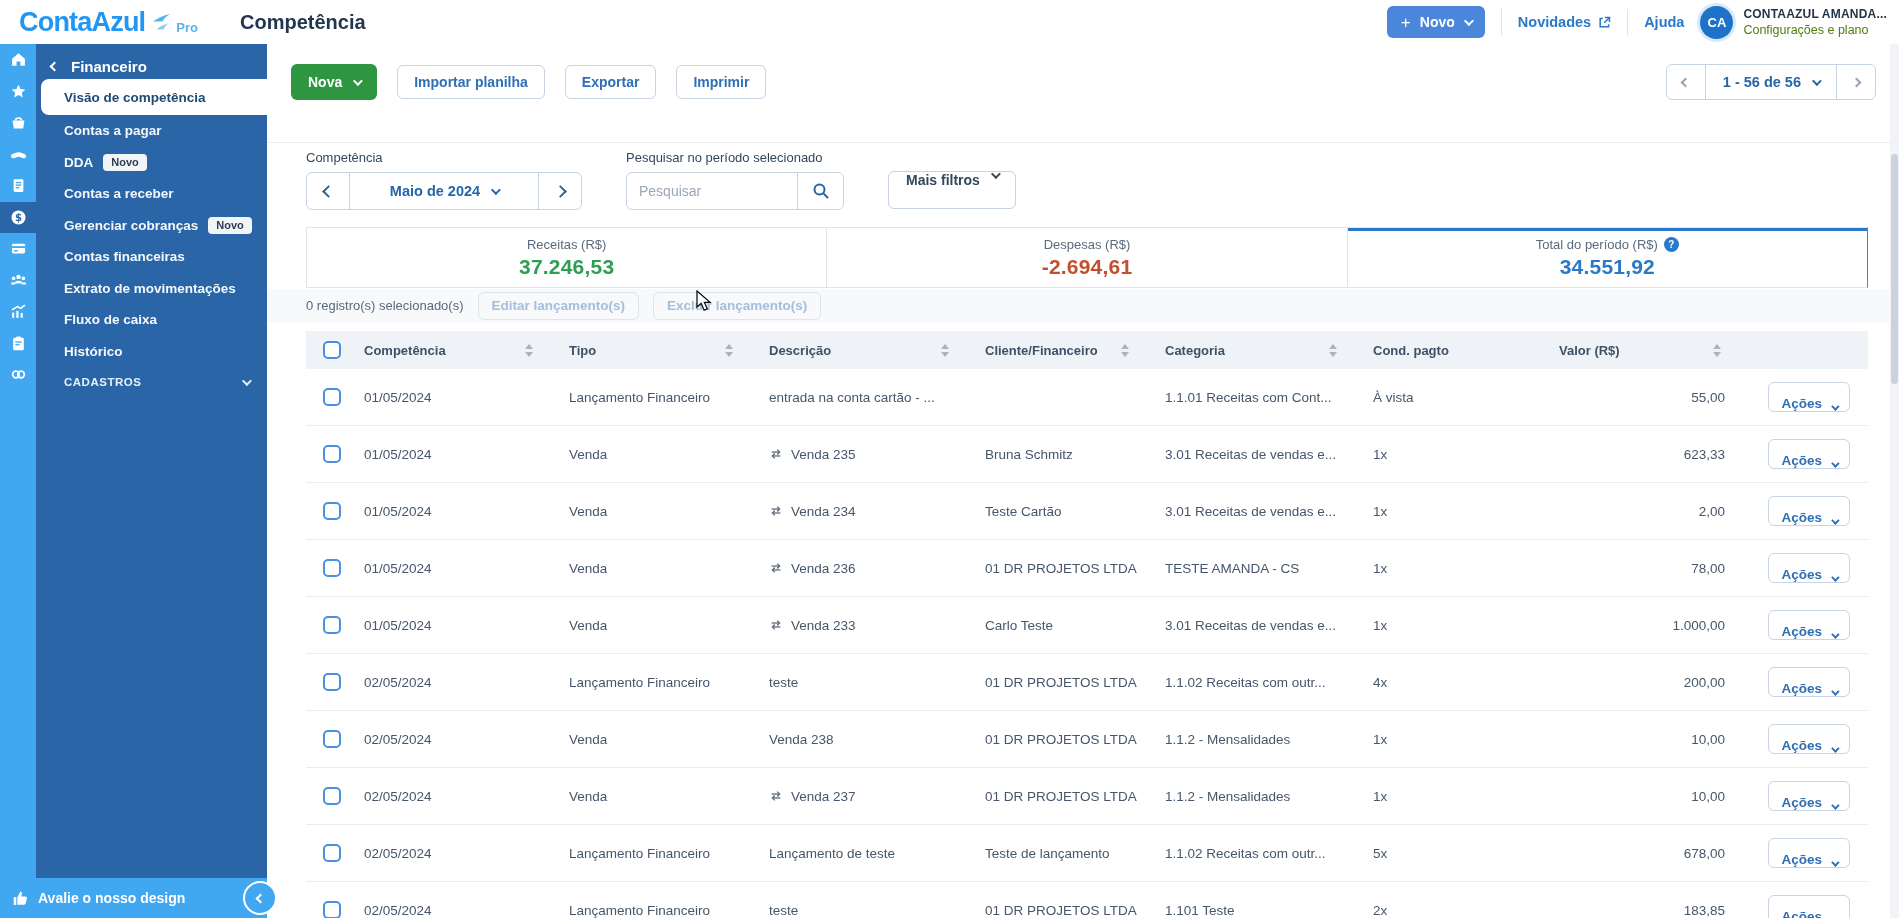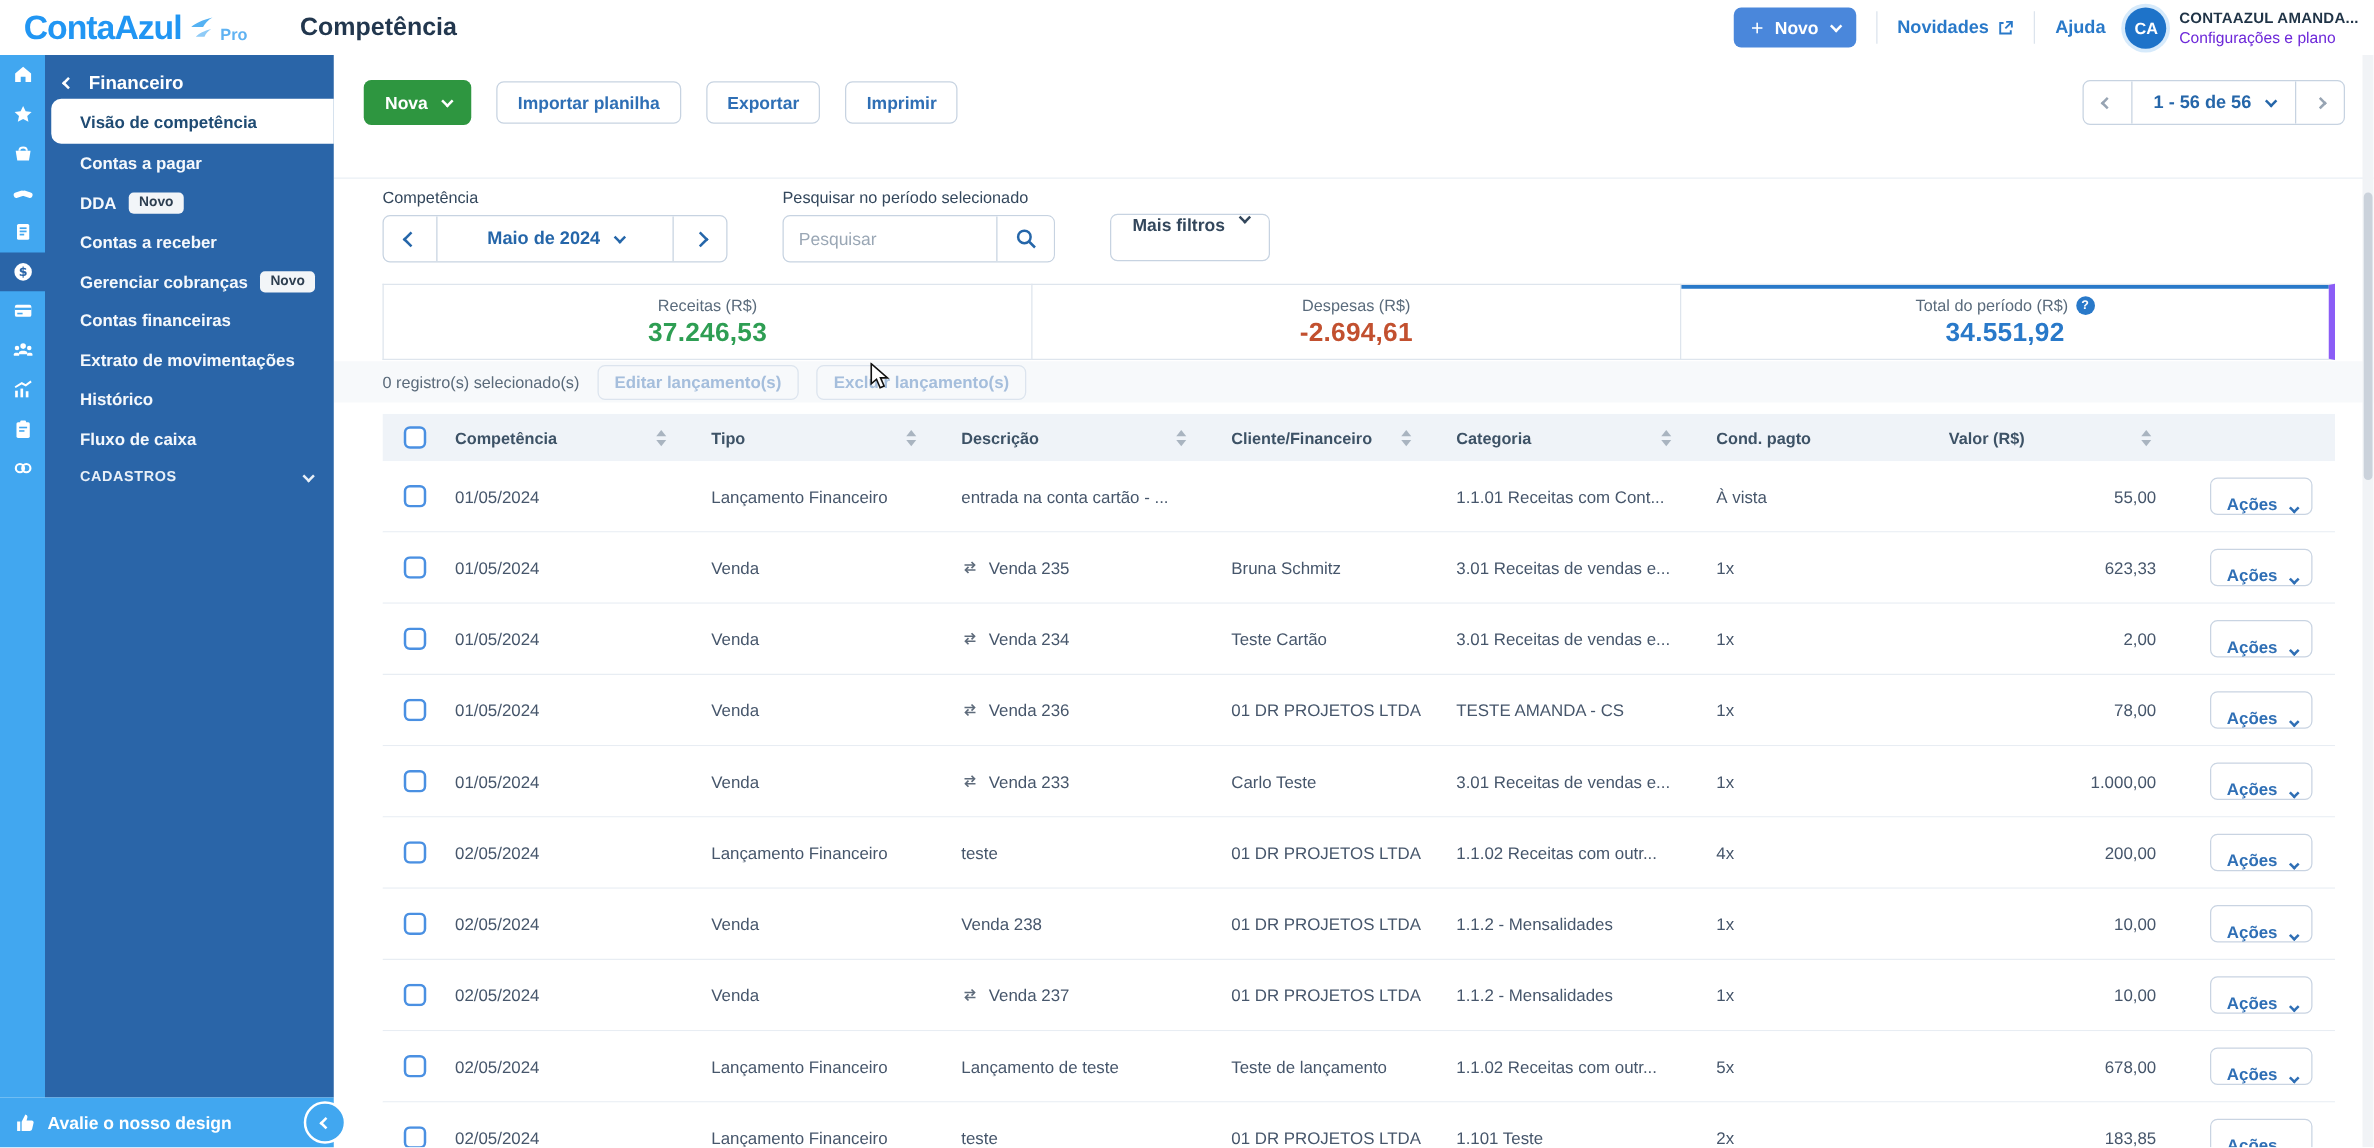--- a/index.html
+++ b/index.html
@@ -21,21 +21,21 @@
   .logo .pro{font-size:13px;font-weight:700;color:#5FB2F2;margin-left:4px;margin-top:10px}
   .page-title{font-size:20px;font-weight:700;color:#22374E;margin-left:42px}
   .topbar-right{margin-left:auto;display:flex;align-items:center;gap:16px;padding-right:12px}
   .btn-novo{background:#4A87DB;color:#fff;height:32px;border-radius:6px;display:flex;align-items:center;gap:9px;padding:0 14px;font-size:14px;font-weight:700;cursor:pointer;border:none}
   .btn-novo .plus{font-size:17px;font-weight:400;line-height:1}
   .vdiv{width:1px;height:26px;background:#DCE4ED}
   .link-blue{color:#2979C9;font-size:14.5px;font-weight:600;display:flex;align-items:center;gap:7px;cursor:pointer}
   .avatar-wrap{display:flex;align-items:center;gap:10px}
   .avatar{width:33px;height:33px;border-radius:50%;background:#1E73C9;color:#fff;font-weight:700;font-size:13px;display:flex;align-items:center;justify-content:center;box-shadow:0 0 0 3px #D6EAFB;cursor:pointer}
   .account-name{font-size:12px;font-weight:700;color:#1F3346;letter-spacing:.2px}
-  .account-link{font-size:12.5px;color:#6d28d9;margin-top:2px;cursor:pointer}
+  .account-link{font-size:12.5px;color:#4d7c0f;margin-top:2px;cursor:pointer}
 
   
   .side-wrap{position:absolute;top:44px;left:0;width:267px;bottom:0;z-index:2}
   .rail{position:absolute;left:0;top:0;width:36px;bottom:40px;background:#41A7F0}
   .rail-item{width:36px;height:31.5px;display:flex;align-items:center;justify-content:center;cursor:pointer}
   .rail-item.active{background:#2A65A8}
   .hole{fill:#41A7F0}
   .hole-t{fill:#41A7F0;font-family:"DejaVu Sans",sans-serif}
   .rail-item.active .hole-t{fill:#2A65A8}
   .panel{position:absolute;left:36px;top:0;right:0;bottom:40px;background:#2A65A8}
@@ -64,21 +64,21 @@
   .dn-btn{width:42px;display:flex;align-items:center;justify-content:center;color:#2566A9;cursor:pointer}
   .dn-mid{border-left:1px solid #C7D3E1;border-right:1px solid #C7D3E1;width:190px;display:flex;align-items:center;justify-content:center;gap:11px;color:#2566A9;font-weight:700;font-size:14.5px;cursor:pointer}
   .search-box{display:flex;border:1px solid #C7D3E1;border-radius:6px;height:38px;background:#fff;overflow:hidden;width:218px}
   .search-box input{border:0;outline:0;flex:1;min-width:0;padding:0 12px;font-size:14px;color:#33475C;font-family:inherit;background:transparent}
   .search-box input::placeholder{color:#9AA7B5}
   .search-btn{width:46px;border-left:1px solid #C7D3E1;display:flex;align-items:center;justify-content:center;cursor:pointer;background:#fff}
   .btn-filters{background:#fff;border:1px solid #C7D3E1;color:#33475C;font-size:14px;font-weight:600;height:38px;padding:0 17px;border-radius:6px;display:flex;align-items:flex-start;gap:11px;cursor:pointer;margin-top:21px}
 
   .summary{position:absolute;top:183px;left:39px;right:31px;height:61px;display:flex}
   .card{flex:1;background:#fff;border:1px solid #DEE5ED;border-right:none;display:flex;flex-direction:column;align-items:center;justify-content:center;gap:3px;cursor:pointer}
-  .card:last-child{border-right:5px solid #8b5cf6}
+  .card:last-child{border-right:1px solid #8b5cf6}
   .card.active{box-shadow:inset 0 3px 0 #2979C9}
   .clabel{font-size:13px;color:#5A6B7C;display:flex;align-items:center;gap:6px}
   .cvalue{font-size:21px;font-weight:700;letter-spacing:.2px}
   .help{width:15px;height:15px;border-radius:50%;background:#2979C9;color:#fff;font-size:10px;font-weight:700;display:inline-flex;align-items:center;justify-content:center;cursor:pointer}
 
   .selbar{position:absolute;top:245px;left:0;right:0;height:33px;background:#F7F9FB;display:flex;align-items:center;gap:14px;padding-left:39px}
   .sel-text{font-size:13px;color:#5A6A7A}
   .btn-disabled{border:1px solid #DCE4EE;color:#A5BEDC;font-size:13.5px;font-weight:600;height:28px;padding:0 13px;border-radius:6px;display:flex;align-items:center;background:transparent}
 
   
@@ -251,24 +251,24 @@
           <span>Gerenciar cobranças</span>
           <span class="badge">Novo</span>
         </div>
         <div class="side-item">
           <span>Contas financeiras</span>
         </div>
         <div class="side-item">
           <span>Extrato de movimentações</span>
         </div>
         <div class="side-item">
+          <span>Fluxo de caixa</span>
+        </div>
+        <div class="side-item">
           <span>Histórico</span>
-        </div>
-        <div class="side-item">
-          <span>Fluxo de caixa</span>
         </div>
       </nav>
     <div class="cadastros">
       <span>CADASTROS</span>
       <span class="chev down"></span>
     </div>
   </div>
   <div class="banner">
     <svg width="17" height="17" viewBox="0 0 16 16" fill="#fff">
         <path d="M1.6 6.8 H4 V14 H1.6 Z"></path>

